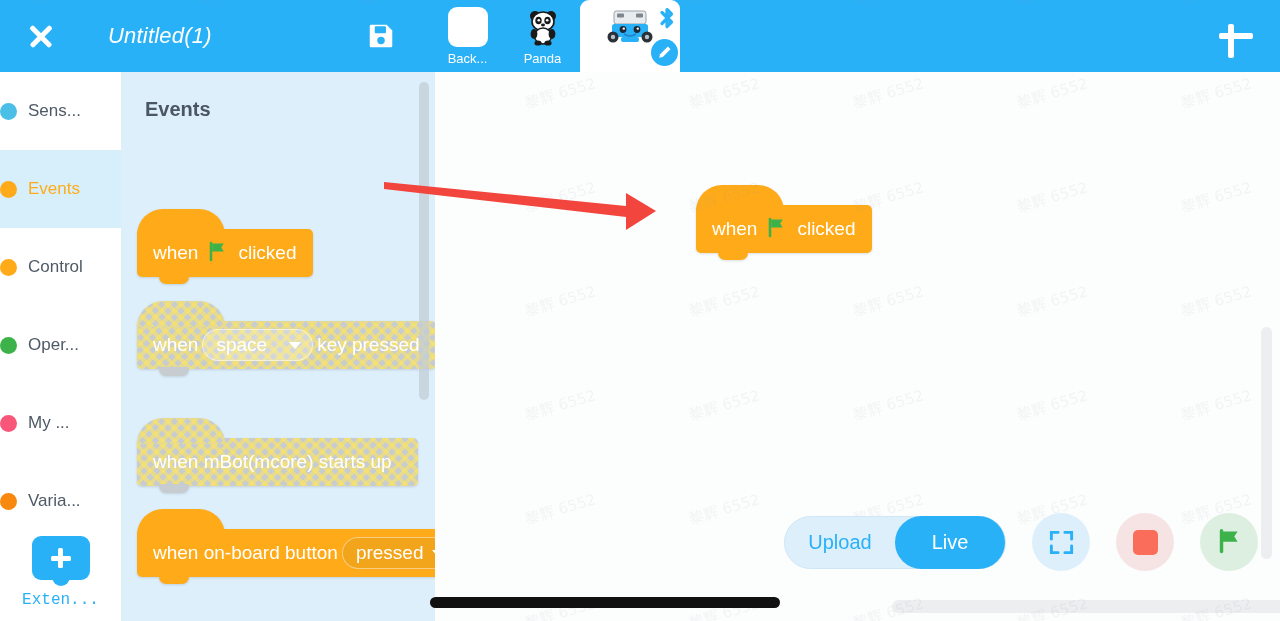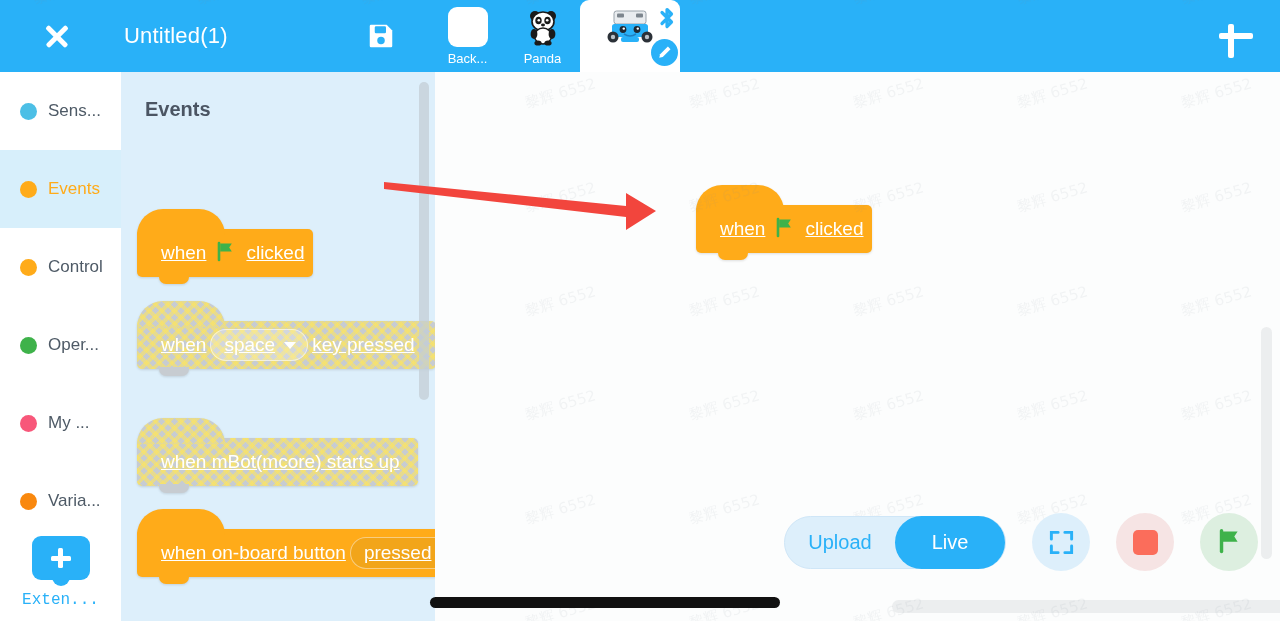--- a/index.html
+++ b/index.html
@@ -12,21 +12,22 @@
   #app { position: relative; width: 1280px; height: 621px; overflow: hidden; }
 
   
   .topbar {
     position: absolute; left: 0; top: 0; width: 1280px; height: 72px;
     background: #29b1f8;
     display: flex; align-items: stretch;
   }
   .topbar-left {
     display: flex; align-items: center; width: 430px; flex: none;
-    padding-left: 34px;
+    padding-left: 18px;
+    font-style: italic;
   }
   .close-btn {
     width: 46px; height: 46px; position: relative; flex: none;
     cursor: pointer;
   }
   .close-btn::before, .close-btn::after {
     content: ""; position: absolute; left: 9px; top: 21px;
     width: 28px; height: 4.5px; background: #fff; border-radius: 2px;
   }
   .close-btn::before { transform: rotate(45deg); }
@@ -87,21 +88,21 @@
   .add-btn::after { left: 14px; top: 10px; width: 6px; height: 34px; }
 
   
   .sidebar {
     position: absolute; left: 0; top: 72px; width: 121px; height: 549px;
     background: #ffffff; z-index: 4;
     display: flex; flex-direction: column; align-items: stretch;
   }
   .cat {
     height: 78px; display: flex; align-items: center;
-    padding-left: 20px; cursor: pointer; flex: none;
+    cursor: pointer; flex: none;
   }
   .cat.active { background: #d7effb; }
   .cat .dot {
     width: 17px; height: 17px; border-radius: 50%; flex: none;
   }
   .cat .cat-label {
     margin-left: 11px; font-size: 17px; color: #4e5a66;
     white-space: nowrap; overflow: hidden;
   }
   .cat.active .cat-label { color: #ffab19; }
@@ -143,25 +144,24 @@
     background: #c3cdd6; border-radius: 5px; opacity: .75; cursor: pointer;
   }
 
   
   .hatblock {
     position: absolute;
     height: 48px;
     background: #ffab19;
     border-radius: 5px;
     display: flex; align-items: center;
-    padding: 0 24px;
+    padding: 0 16px;
     color: #fff; font-size: 19px; white-space: nowrap;
     cursor: pointer;
     filter: drop-shadow(0 1px 1px rgba(0,0,0,.12));
-    text-decoration: underline;
   }
   
   .hatblock::before {
     content: ""; position: absolute; left: 0; top: -20px;
     width: 88px; height: 26px;
     background: #ffab19;
     border-radius: 46px 46px 0 0;
   }
   
   .hatblock::after {
@@ -190,21 +190,21 @@
     border-radius: 16px; margin: 0 4px;
     background: rgba(255,255,255,.16);
     border: 1.5px solid rgba(255,255,255,.55);
     font-size: 19px; color: #fff;
   }
   .dropdown .caret {
     margin-left: 9px; width: 0; height: 0;
     border-left: 6px solid transparent; border-right: 6px solid transparent;
     border-top: 7px solid #fff;
   }
-  .hatblock.disabled .dropdown { background: rgba(255,255,255,.22); }
+  .hatblock.disabled .dropdown { background: rgba(255,255,255,.22); gap: 13px; }
   .dropdown.solid {
     background: #f2a51a; border: 1.5px solid rgba(255,255,255,.45);
   }
 
   
   .canvas {
     position: absolute; left: 435px; top: 72px;
     width: 845px; height: 549px; background: #fcfdfd; overflow: hidden;
   }
   .canvas-block-wrap {

